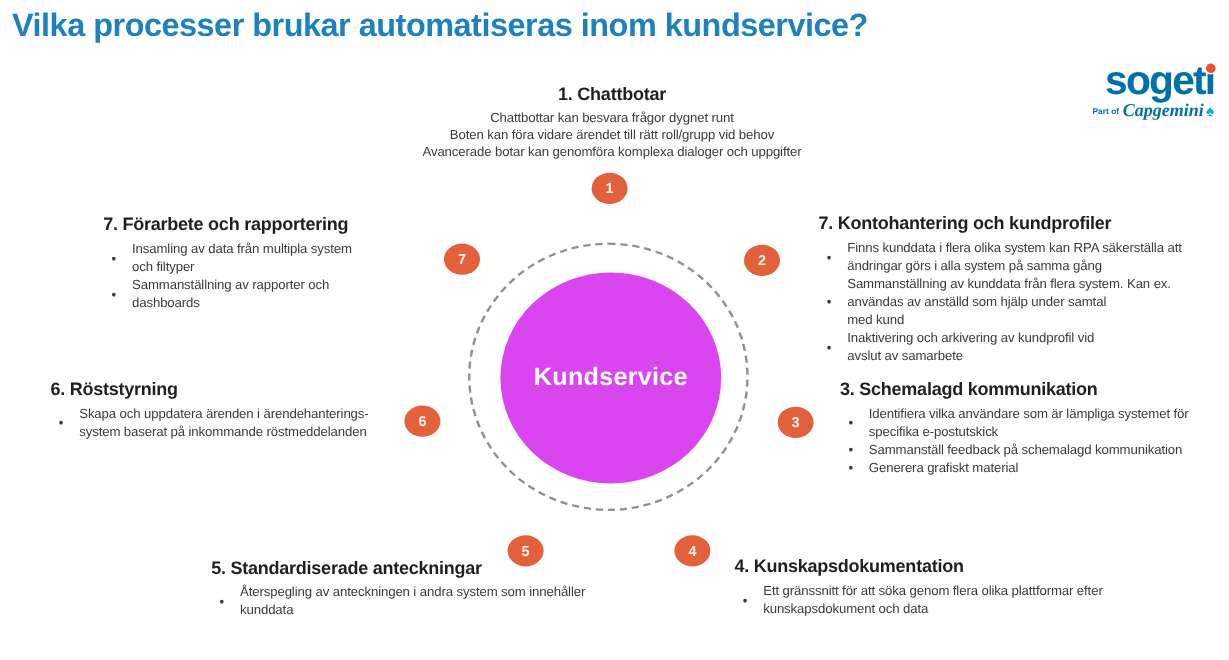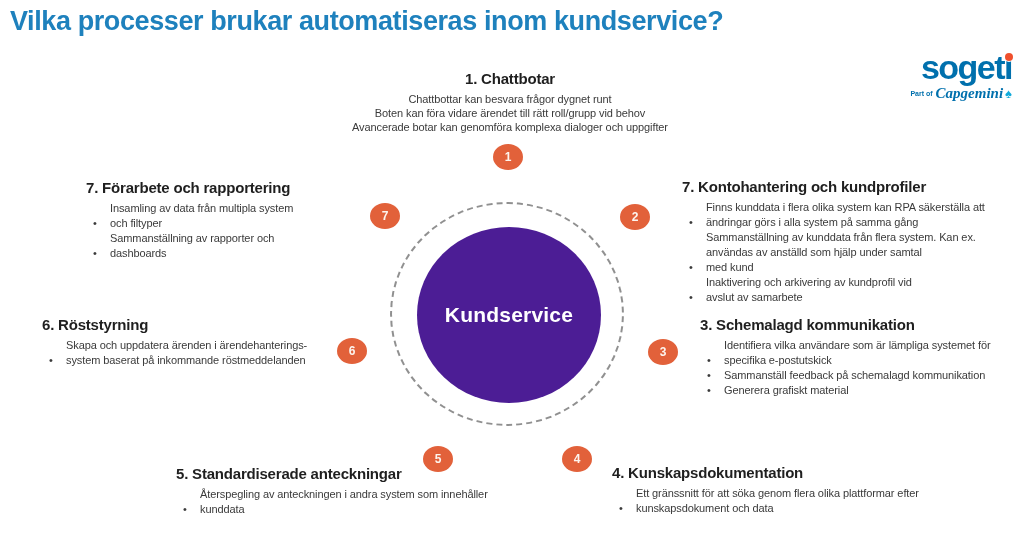--- a/index.html
+++ b/index.html
@@ -32,21 +32,21 @@
   }
   .spade { color:#12abdb; font-size:13px; margin-left:2px; font-style:normal; }
 
   
   .ring {
     position:absolute; left:390px; top:202px; width:234px; height:224px;
     border:2px dashed #909090; border-radius:50%; box-sizing:border-box;
   }
   .center-circle {
     position:absolute; left:417px; top:227px; width:184px; height:176px;
-    background:#4c1d95; border-radius:50%;
+    background:#d946ef; border-radius:50%;
     display:flex; align-items:center; justify-content:center;
   }
   .center-label { color:#ffffff; font-size:21px; font-weight:bold; letter-spacing:0.2px; }
 
   
   .badge {
     position:absolute; width:30px; height:26px; background:#e2613a;
     border-radius:50%; color:#fdf5ef; font-weight:bold; font-size:12px;
     display:flex; align-items:center; justify-content:center;
   }
@@ -56,21 +56,21 @@
   .badge-4 { left:562px; top:446px; }
   .badge-5 { left:423px; top:446px; }
   .badge-6 { left:337px; top:338px; }
   .badge-7 { left:370px; top:203px; }
 
   
   .section { position:absolute; color:#3a3a3a; }
   .sec-heading { font-size:15px; font-weight:bold; color:#1f1f1f; margin:0 0 5px 0; letter-spacing:-0.2px; }
   .sec-lines div { font-size:11px; line-height:14px; color:#3a3a3a; letter-spacing:-0.1px; }
   ul.bullets { list-style:none; margin:0; padding:0; font-size:11px; line-height:15px; }
-  ul.bullets li { display:flex; align-items:flex-end; }
+  ul.bullets li { display:flex; align-items:center; }
   .b-dot { flex:0 0 24px; width:24px; padding-left:7px; box-sizing:border-box; }
   .b-dot::before { content:"\2022"; }
   .b-text { white-space:pre-line; letter-spacing:-0.1px; }
 
   .sec-1 { left:260px; top:70px;  width:500px; text-align:center; }
   .sec-2 { left:682px; top:178px; width:342px; }
   .sec-3 { left:700px; top:316px; width:330px; }
   .sec-4 { left:612px; top:464px; width:412px; }
   .sec-5 { left:176px; top:465px; width:440px; }
   .sec-6 { left:42px;  top:316px; width:330px; }

